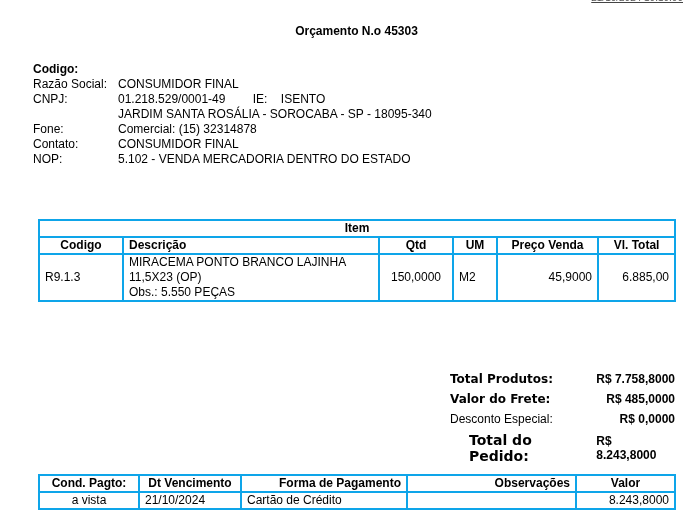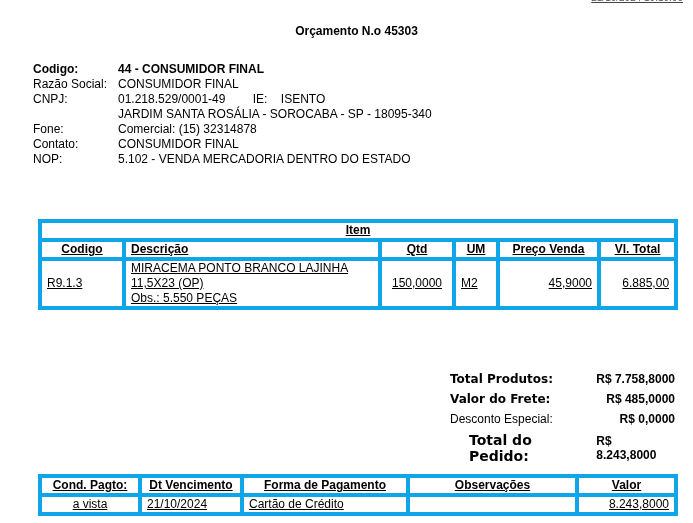--- a/index.html
+++ b/index.html
@@ -62,25 +62,24 @@
       margin-left: 24px;
     }
 
     table.grid {
       position: absolute;
       border-collapse: collapse;
       font-size: 12px;
       table-layout: fixed;
     }
     table.grid td, table.grid th {
-      border: 4px solid #0ea5e9;
+      border: 2px solid #0ea5e9;
       padding: 0 5px;
       overflow: hidden;
       white-space: nowrap;
-      text-decoration: underline;
     }
     table.grid th {
       font-weight: bold;
       text-align: center;
     }
 
     #items-table {
       left: 38px;
       top: 219px;
       width: 636px;
@@ -110,35 +109,34 @@
     .total-row.b .tl { font-weight: bold; font-family: "DejaVu Sans", sans-serif; font-size: 12px; }
     .total-row.big { height: 26px; margin-top: 2px; }
     .total-row.big .tl { font-weight: bold; font-size: 14px; font-family: "DejaVu Sans", sans-serif; margin-left: 19px; }
 
     #pay-table {
       left: 38px;
       top: 474px;
       width: 636px;
     }
     #pay-table th, #pay-table td { height: 15px; line-height: 15px; }
-    #pay-table th.left { text-align: center; margin-left: 43px; }
+    #pay-table th.left { text-align: right; margin-left: 43px; }
     #pay-table td.c { text-align: center; }
     #pay-table td.r { text-align: right; }
   </style>
 </head>
 <body>
 
 <div class="top-stamp">21/10/2024 10:10:00</div>
 
 <div class="title">Orçamento N.o 45303</div>
 
 <div class="client-block">
   <div class="client-row bold">
     <span class="client-label">Codigo:</span>
-    <span class="client-value">44 - CONSUMIDOR FINAL</span>
   </div>
   <div class="client-row">
     <span class="client-label">Razão Social:</span>
     <span class="client-value">CONSUMIDOR FINAL</span>
   </div>
   <div class="client-row">
     <span class="client-label">CNPJ:</span>
     <span class="client-value">
       <span>01.218.529/0001-49</span>
       <span class="ie-part">IE:</span>

